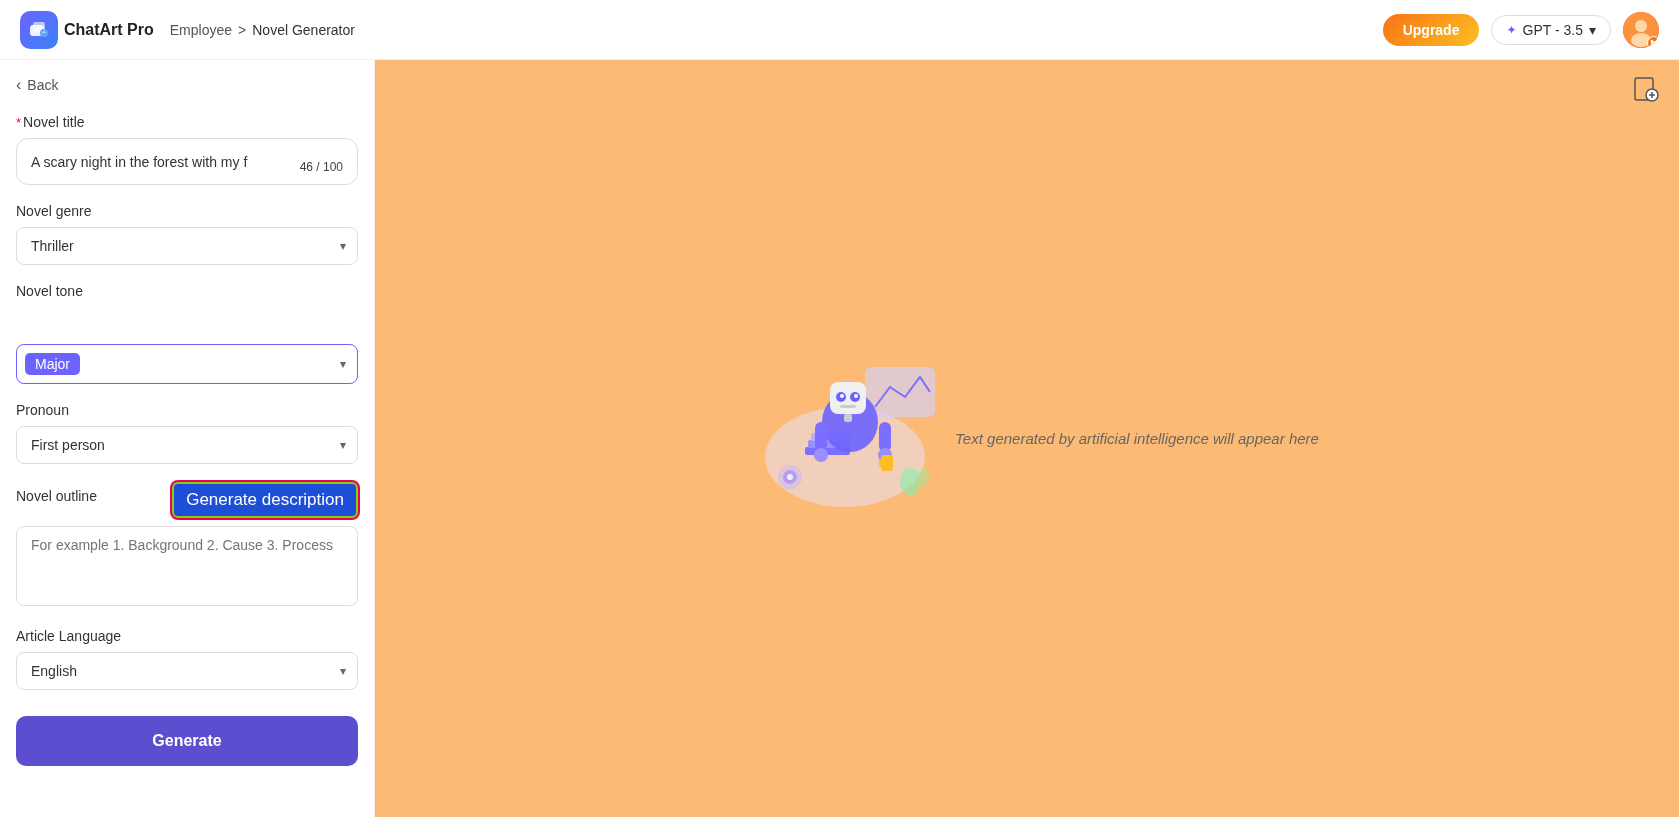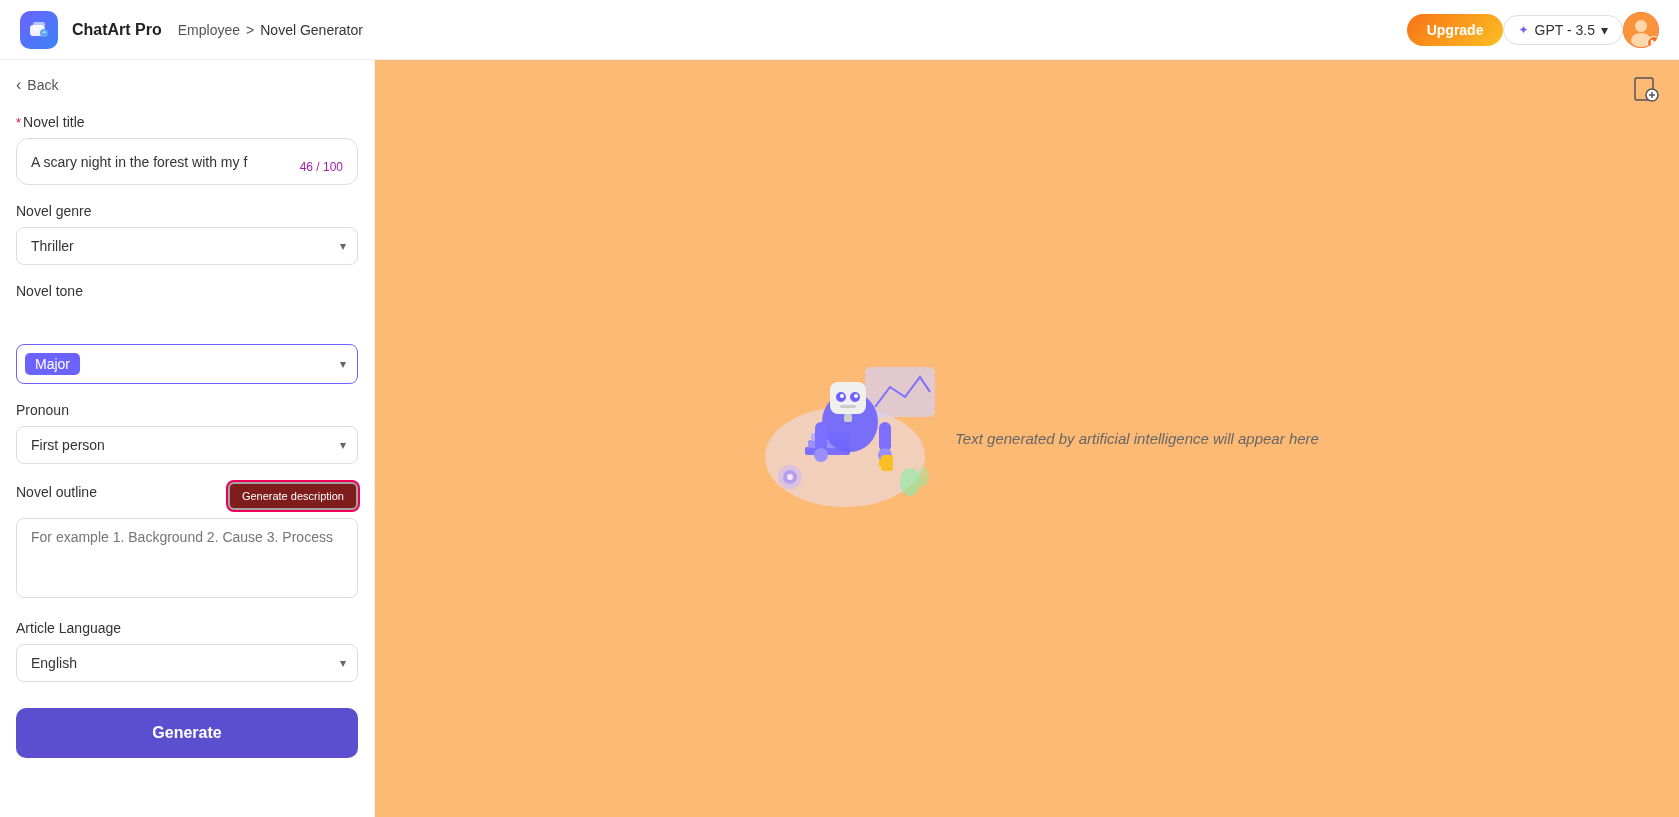--- a/index.html
+++ b/index.html
@@ -10,21 +10,21 @@
       display: flex;
       align-items: center;
       padding: 0 20px;
       height: 60px;
       border-bottom: 1px solid #eee;
       position: relative;
     }
     .logo-area {
       display: flex;
       align-items: center;
-      gap: 14px;
+      gap: 6px;
     }
     .logo-icon {
       width: 38px;
       height: 38px;
       background: linear-gradient(135deg, #6c63ff, #3b82f6);
       border-radius: 10px;
       display: flex;
       align-items: center;
       justify-content: center;
       color: white;
@@ -41,21 +41,21 @@
       align-items: flex-start;
       gap: 6px;
       margin-left: 16px;
       color: #555;
       font-size: 14px;
     }
     .breadcrumb .current { color: #333; font-weight: 500; }
     .header-right {
       display: flex;
       align-items: center;
-      gap: 0;
+      gap: 12px;
       margin-left: auto;
     }
     .upgrade-btn {
       background: linear-gradient(135deg, #f97316, #fbbf24);
       color: white;
       border: none;
       border-radius: 20px;
       padding: 8px 20px;
       font-size: 14px;
       font-weight: 600;
@@ -154,21 +154,21 @@
       padding: 10px 14px;
       font-size: 14px;
       color: #333;
       outline: none;
       display: flex;
       align-items: center;
       justify-content: space-between;
       cursor: pointer;
       background: white;
     }
-    .char-count { color: #a21caf; font-size: 12px; white-space: nowrap; margin-top: 11px; }
+    .char-count { color: #404040; font-size: 12px; white-space: nowrap; margin-top: 11px; }
 
     .novel-title-input {
       display: flex;
       align-items: center;
       border: 1px solid #ddd;
       border-radius: 12px;
       padding: 10px 14px;
       font-size: 14px;
       color: #333;
       gap: 8px;
@@ -218,26 +218,26 @@
     }
 
     
     .outline-header {
       display: flex;
       align-items: center;
       justify-content: space-between;
       margin-bottom: 8px;
     }
     .generate-desc-btn {
-      background: #7f1d1d;
-      color: white;
-      border: 2px solid #a3a3a3;
+      background: #1d4ed8;
+      color: white;
+      border: 2px solid #84cc16;
       border-radius: 6px;
       padding: 6px 12px;
-      font-size: 11px;
+      font-size: 17px;
       cursor: pointer;
       font-weight: 500;
       box-shadow: 0 0 0 2px #e05;
     }
     .outline-textarea {
       width: 100%;
       border: 1px solid #ddd;
       border-radius: 8px;
       padding: 10px 14px;
       font-size: 14px;

